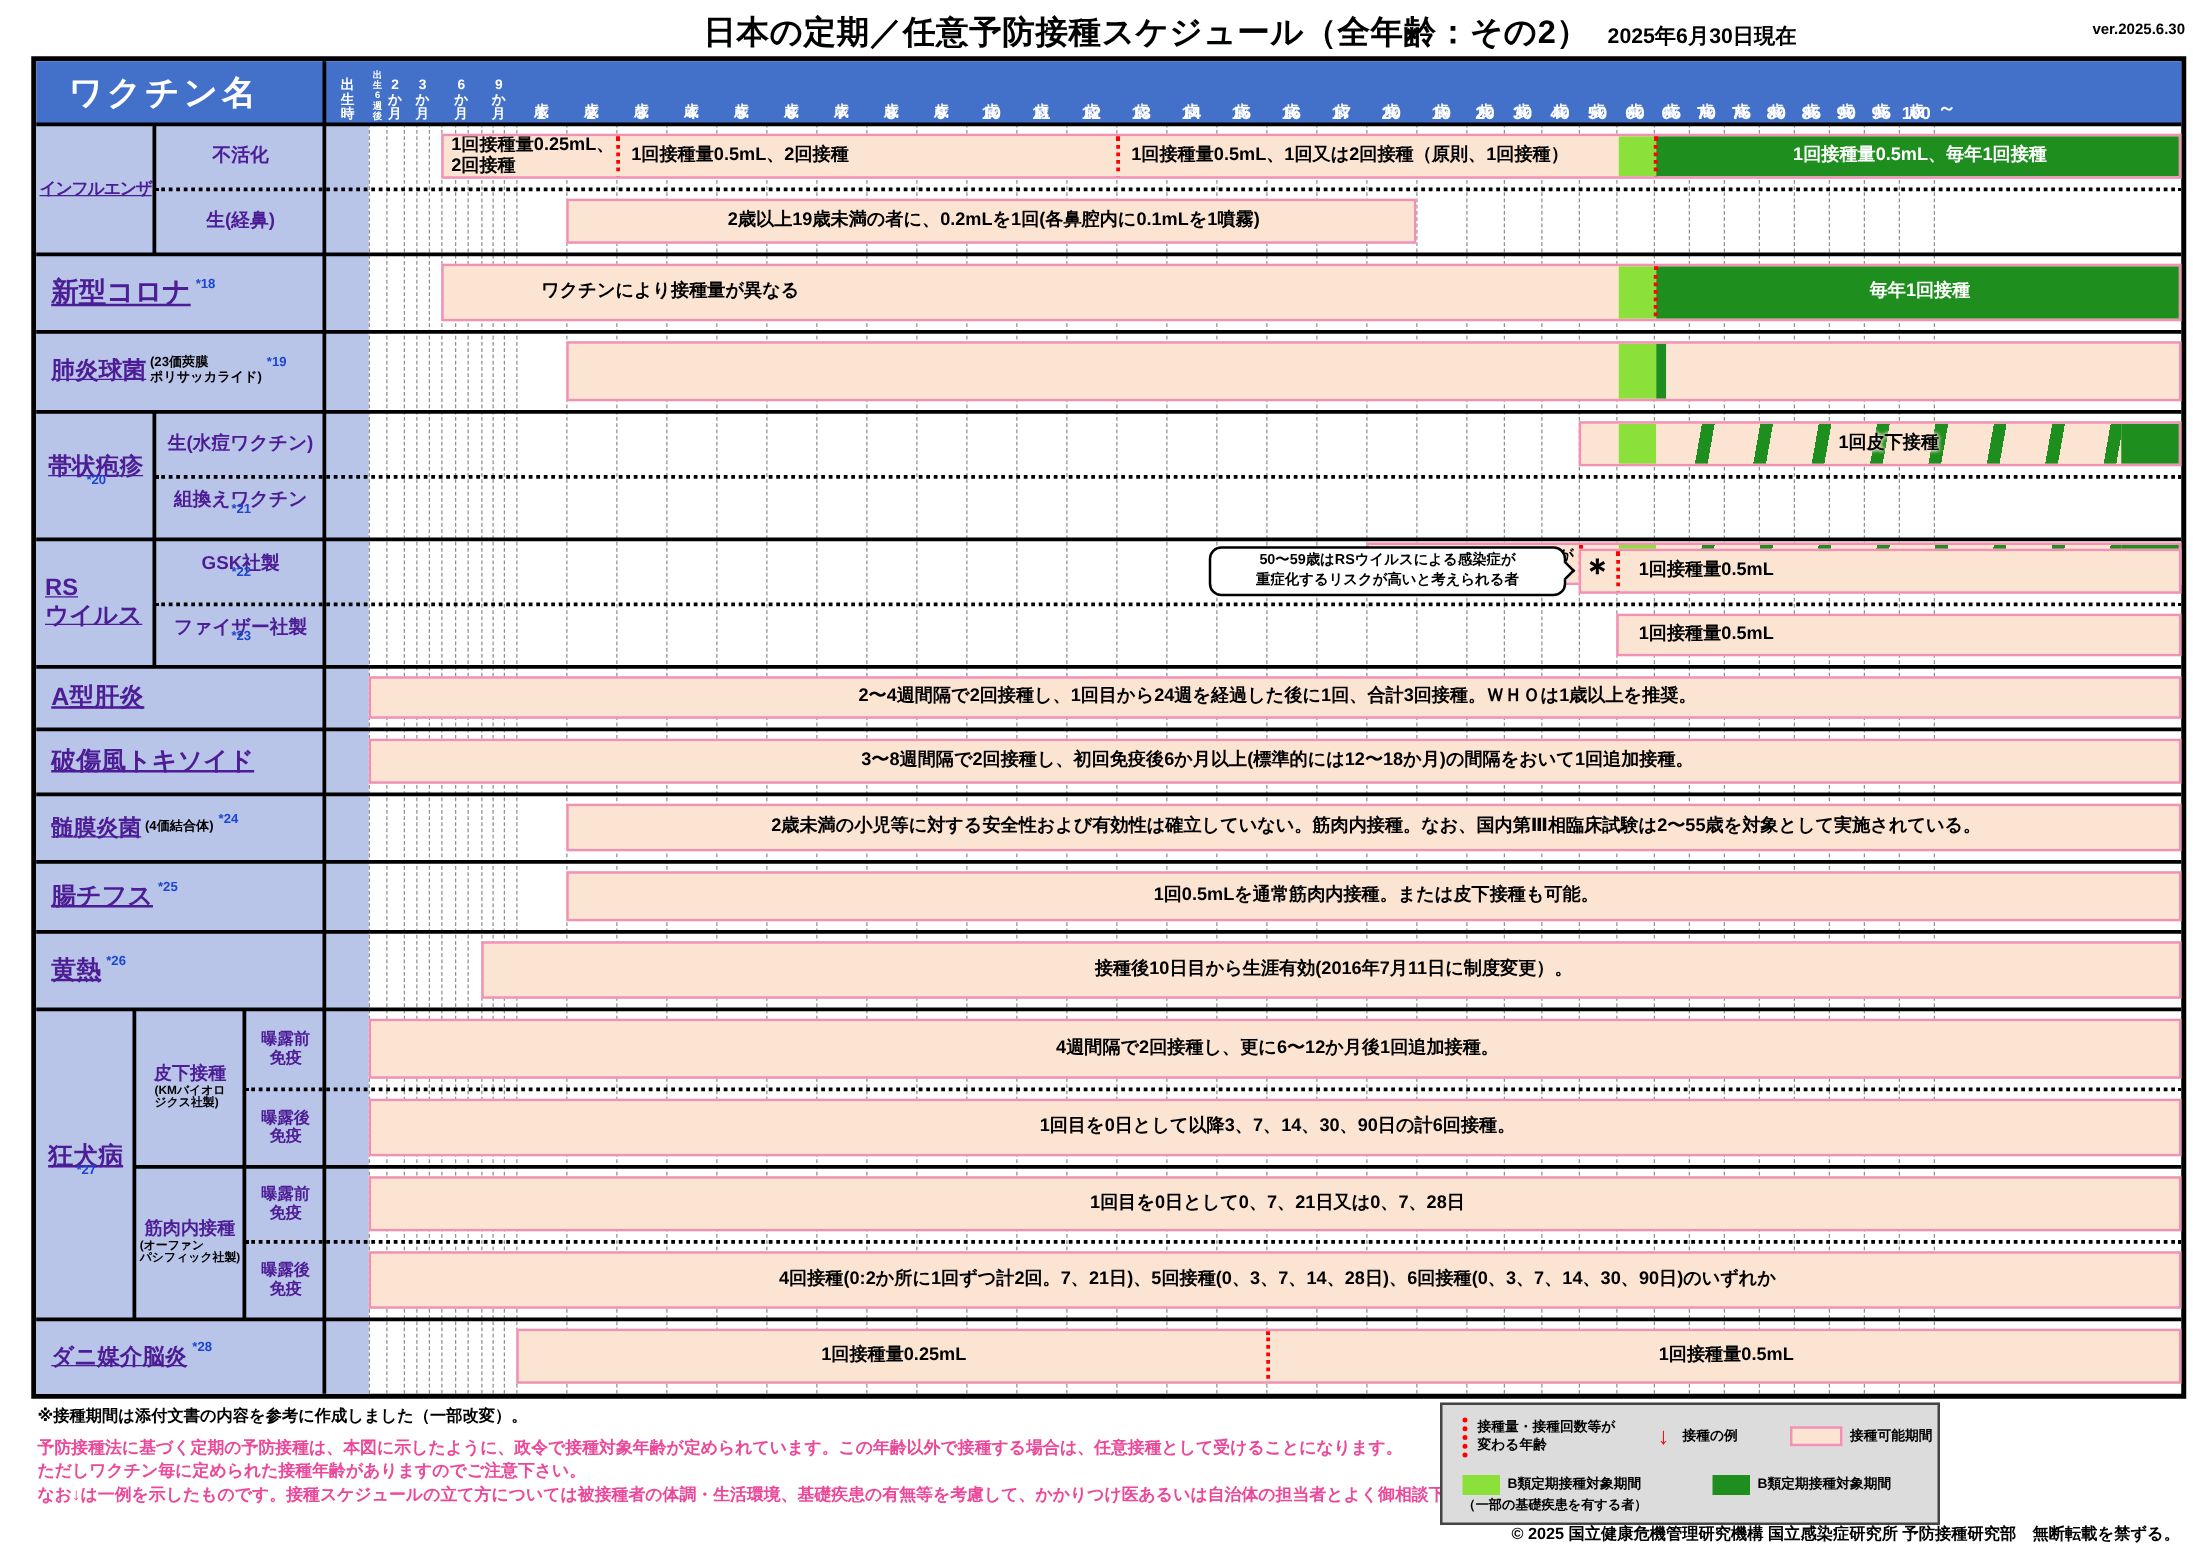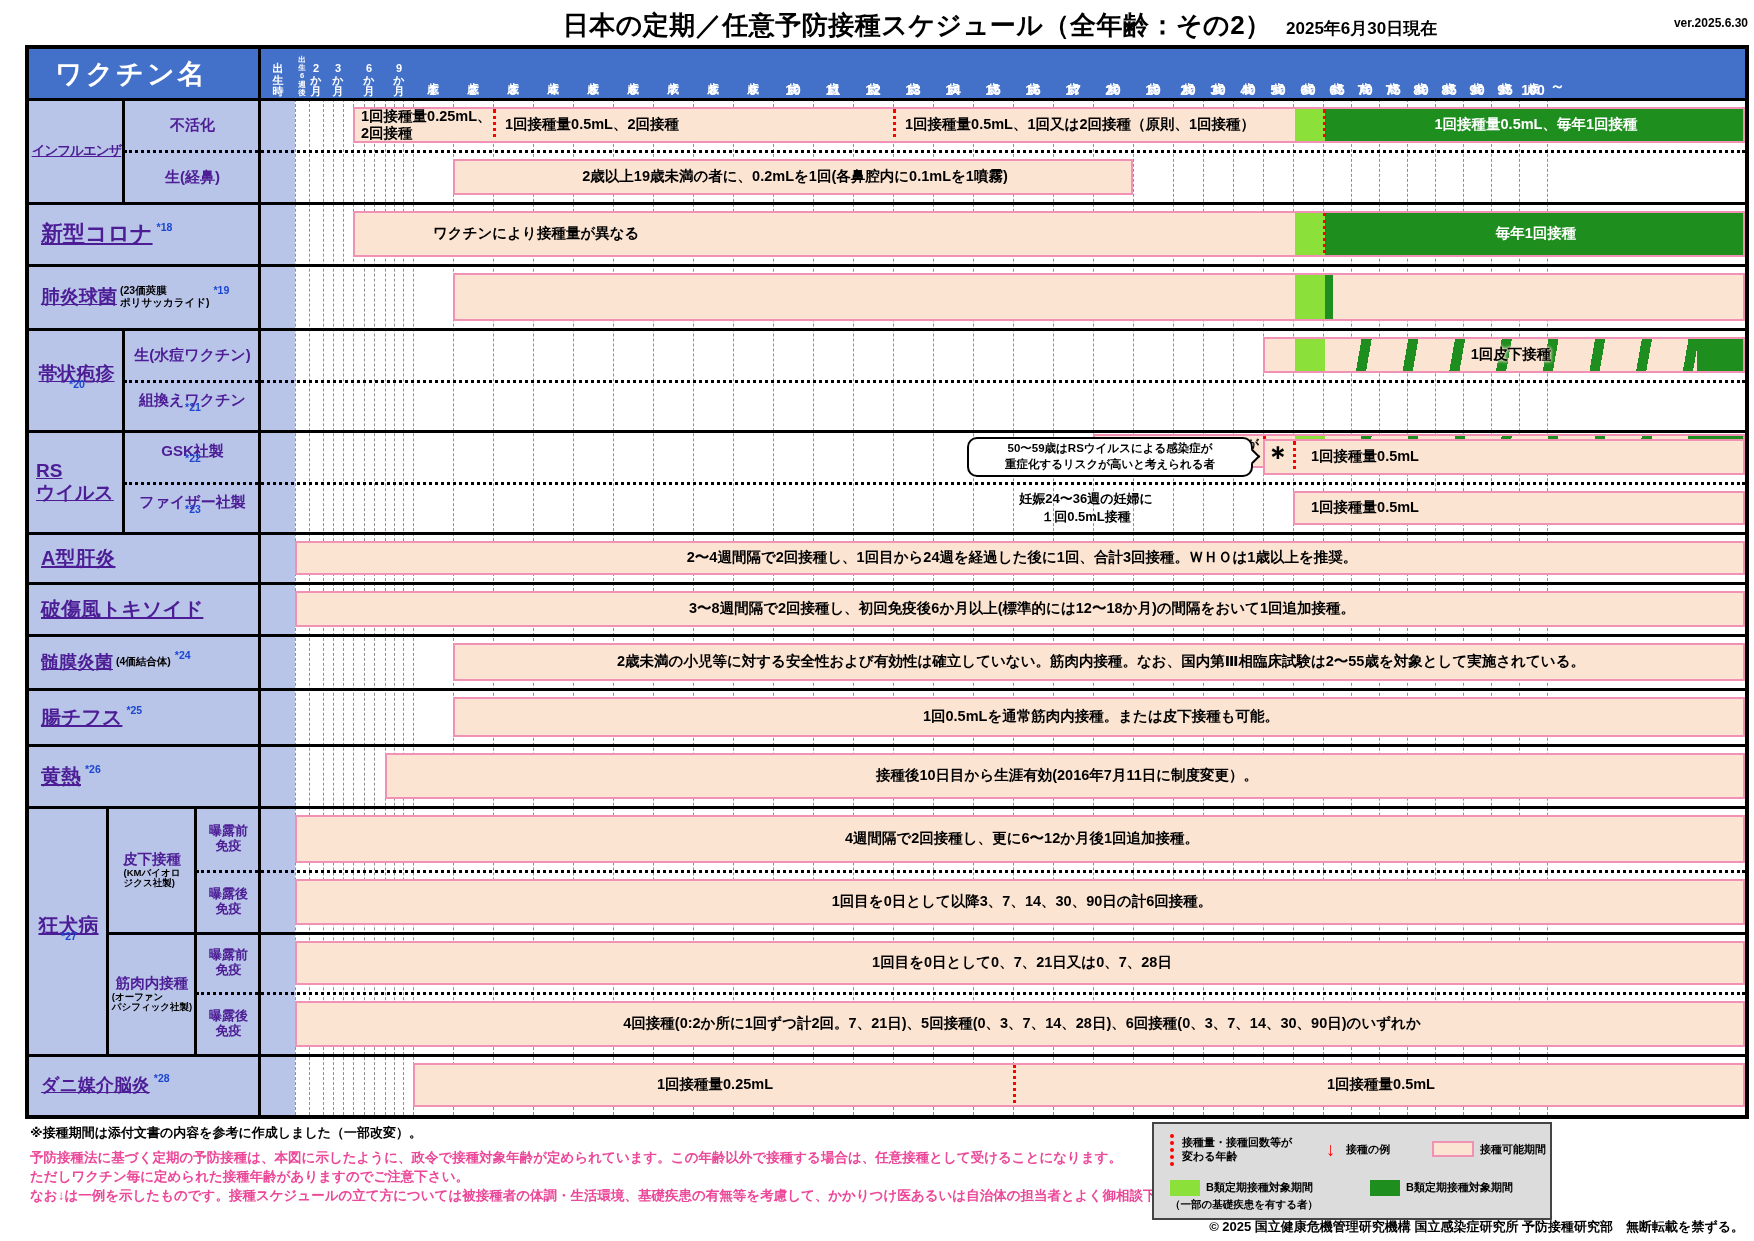--- a/index.html
+++ b/index.html
@@ -359,22 +359,20 @@
 重症化するリスクが高いと考えられる者</div>
       <div class="ctail" style="left: 986px; top: 20px; width: 11px; height: 11px;"></div>
       <div class="star" style="left: 1004px; top: 0px; width: 26px; height: 52px;">＊</div>
     </div>
     <div class="rowc" style="left: 232px; top: 434px; width: 1484px; height: 50px;">
       <div class="bar" style="left: 1032px; top: 8px; width: 452px; height: 34px;">
         <div class="seg pink al" style="left: 0px; top: 0px; width: 452px; height: 30px; padding-left: 16px;">
           <span class="btx">1回接種量0.5mL</span>
         </div>
       </div>
-      <div class="ptext" style="left: 640px; top: 0px; width: 370px; height: 50px;">妊娠24〜36週の妊婦に
-１回0.5mL接種</div>
     </div>
     <div class="rowc" style="left: 232px; top: 484px; width: 1484px; height: 50px;">
       <div class="bar" style="left: 34px; top: 8px; width: 1450px; height: 34px;">
         <div class="seg pink" style="left: 0px; top: 0px; width: 1450px; height: 30px;">
           <span class="btx">2〜4週間隔で2回接種し、1回目から24週を経過した後に1回、合計3回接種。ＷＨＯは1歳以上を推奨。</span>
         </div>
       </div>
     </div>
     <div class="rowc" style="left: 232px; top: 534px; width: 1484px; height: 52px;">
       <div class="bar" style="left: 34px; top: 8px; width: 1450px; height: 36px;">

